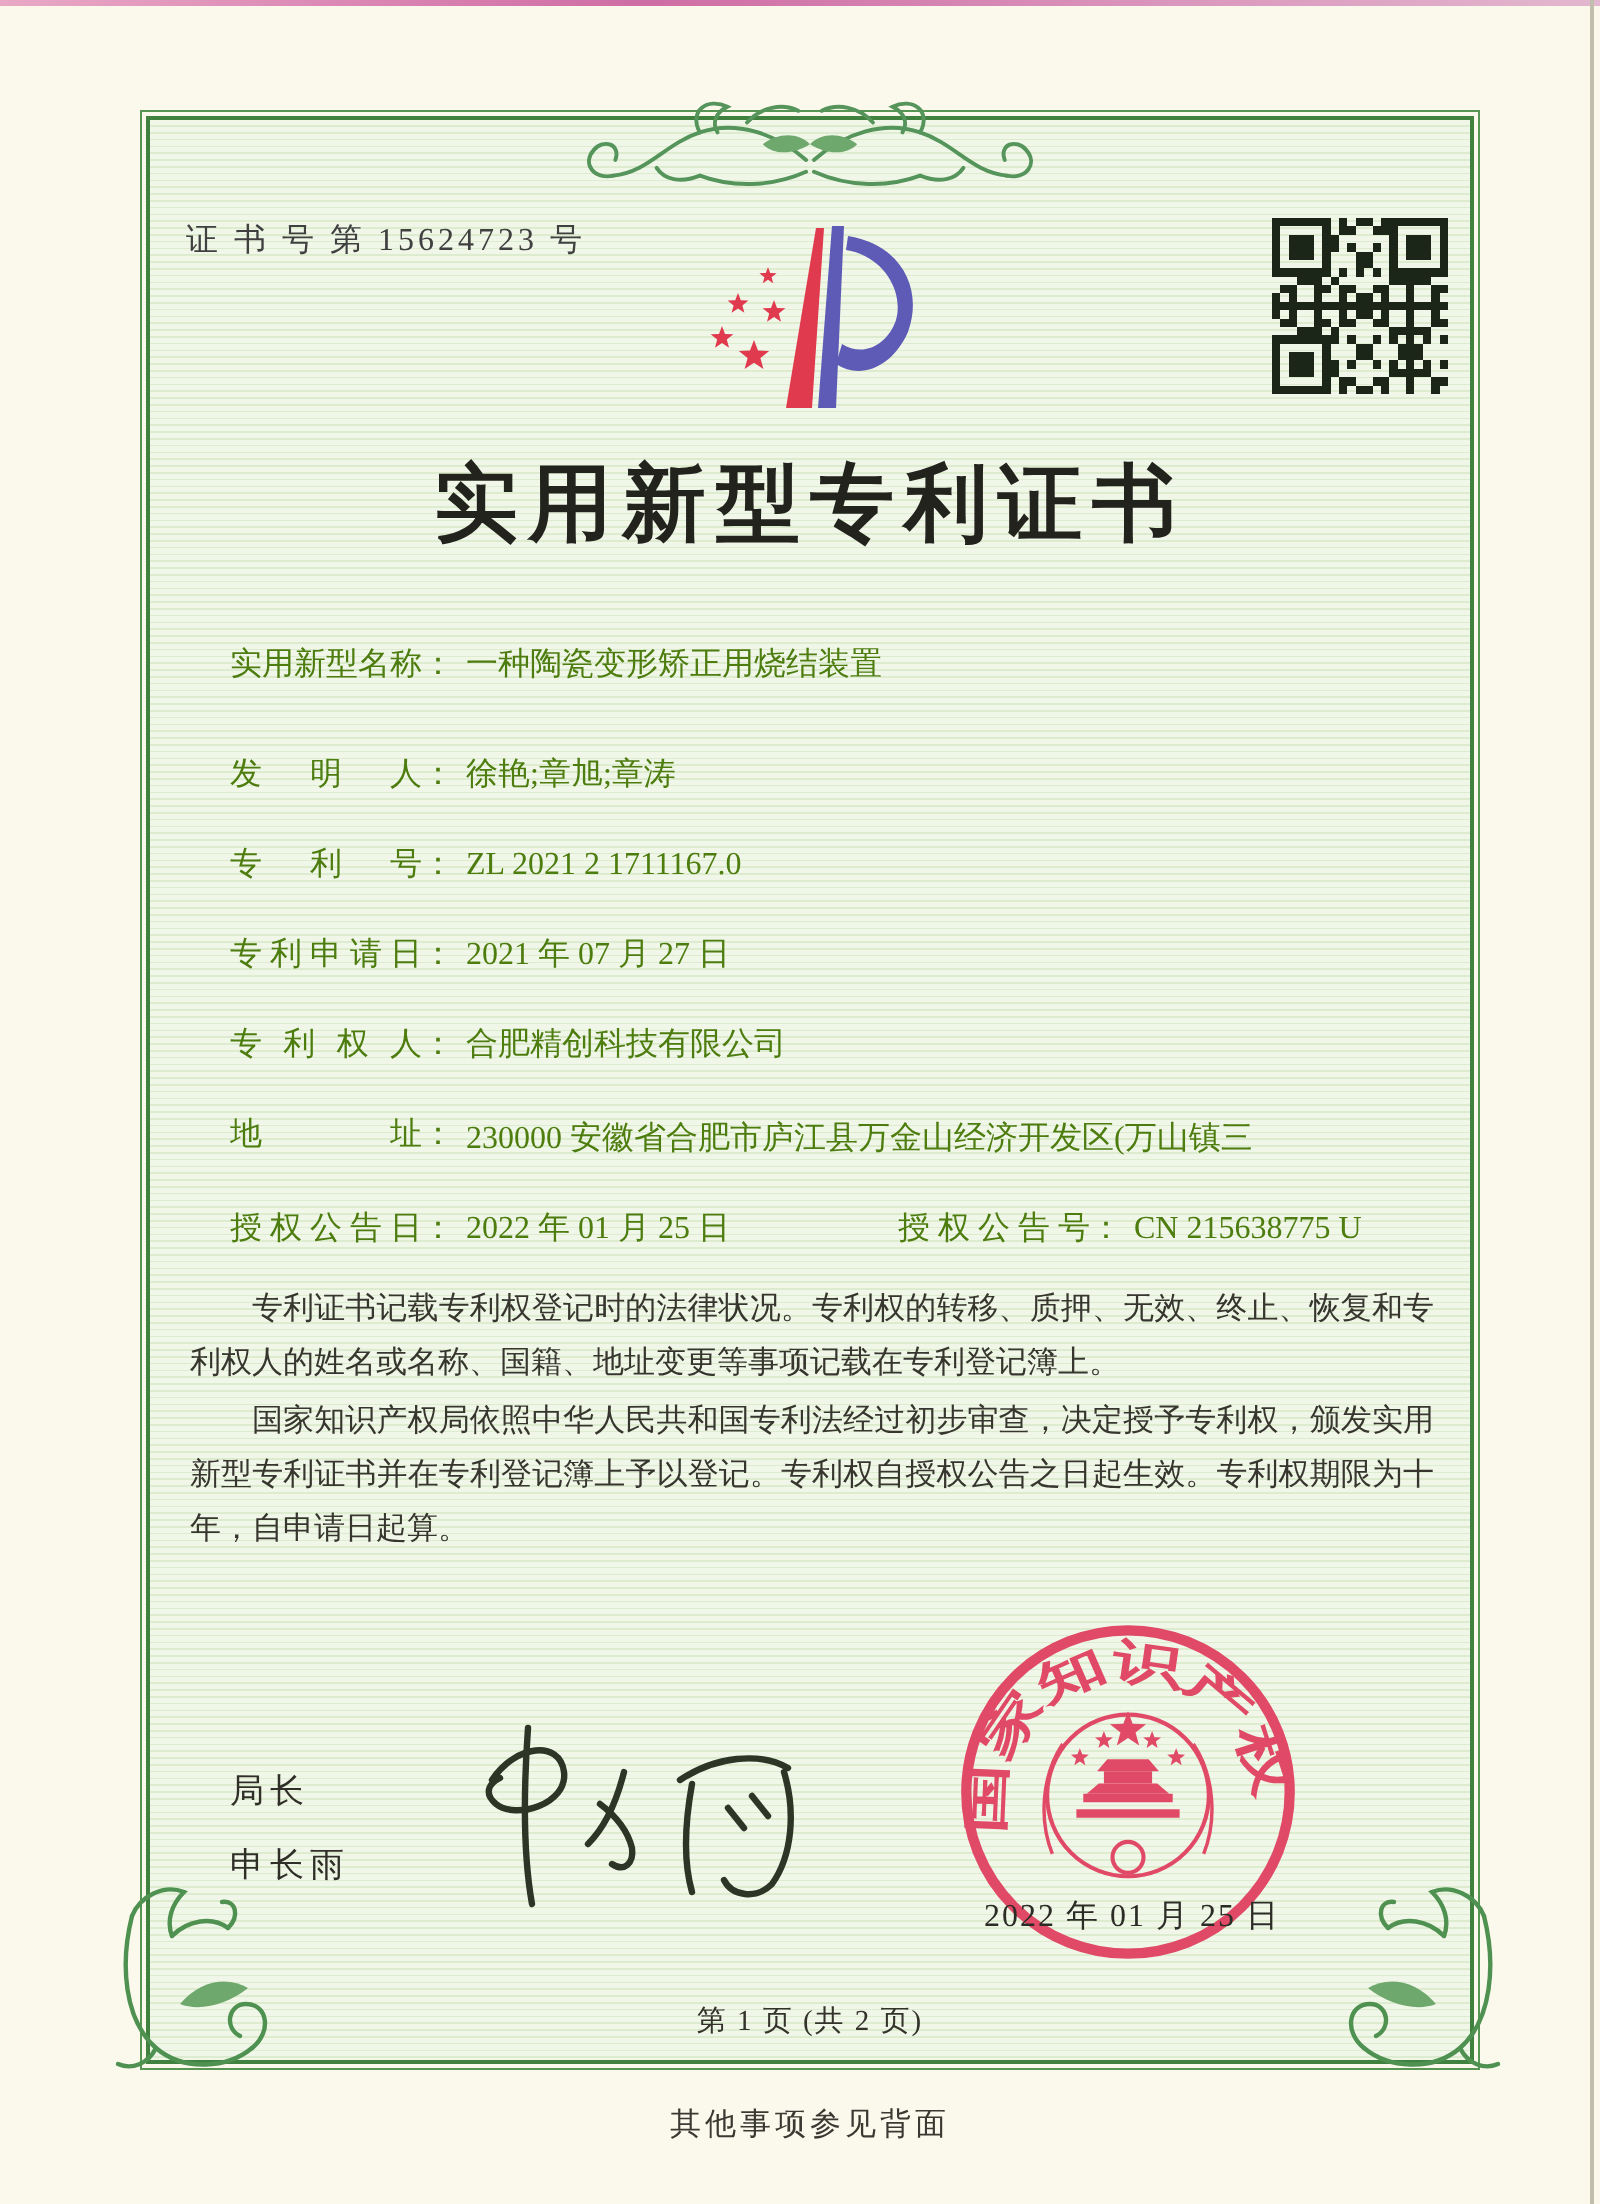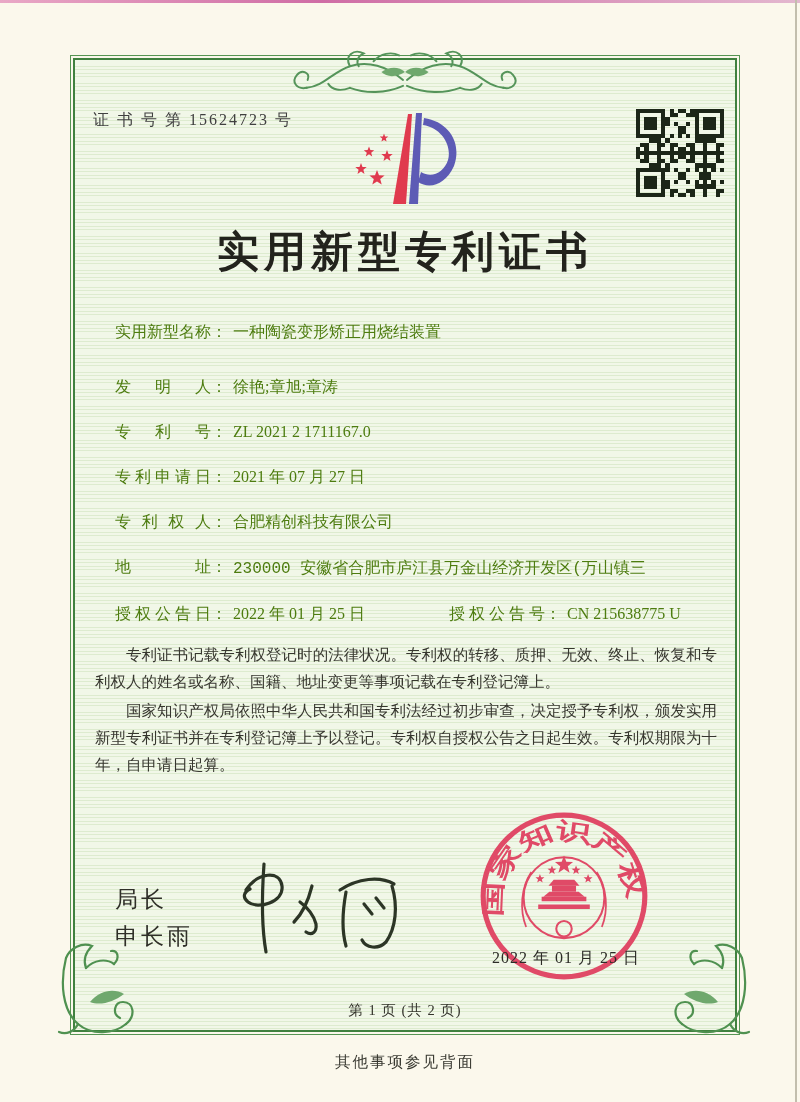--- a/index.html
+++ b/index.html
@@ -19,26 +19,26 @@
   .ornament{position:absolute;pointer-events:none;}
   .cert-no{position:absolute;left:93px;top:110px;font-size:16px;letter-spacing:2px;color:#404040;}
   .logo{position:absolute;left:346px;top:112px;}
   .qr{position:absolute;left:636px;top:109px;}
   .title{position:absolute;left:0;top:224px;width:810px;text-align:center;
     font-size:42px;font-weight:600;letter-spacing:5px;color:#23231d;}
   .row{position:absolute;left:115px;font-size:16px;white-space:nowrap;color:#4d7c0f;}
   .lbl{display:inline-block;width:96px;text-align:justify;text-align-last:justify;
     text-justify:inter-character;vertical-align:top;}
   .colon{margin-right:6px;}
-  .addr{display:inline-block;vertical-align:top;line-height:25px;white-space:nowrap;font-family:Liberation Mono, monospace;}
+  .addr{display:inline-block;vertical-align:top;line-height:25px;white-space:nowrap;}
   .pair2{margin-left:84px;}
   .paras{position:absolute;left:95px;top:641px;width:622px;font-size:15.5px;
     line-height:27px;text-align:justify;color:#36362e;}
   .paras p{margin:0 0 2px 0;text-indent:2em;}
-  .officer{position:absolute;left:115px;font-size:23px;letter-spacing:3px;color:#2f2f28;
+  .officer{position:absolute;left:115px;font-size:17px;letter-spacing:3px;color:#2f2f28;
     font-family:"Liberation Sans",sans-serif;}
   .sig{position:absolute;left:228px;top:852px;}
   .seal{position:absolute;left:478px;top:810px;}
   .seal-date{position:absolute;left:483px;top:948px;width:166px;text-align:center;
     font-size:16px;letter-spacing:1px;color:#2c2c27;z-index:6;}
   .page-num{position:absolute;left:0;top:1001px;width:810px;text-align:center;
     font-size:14.5px;letter-spacing:1px;color:#33332b;}
   .back-note{position:absolute;left:0;top:1052px;width:810px;text-align:center;
     font-size:15.5px;letter-spacing:2px;color:#3a3a32;}
 </style>

